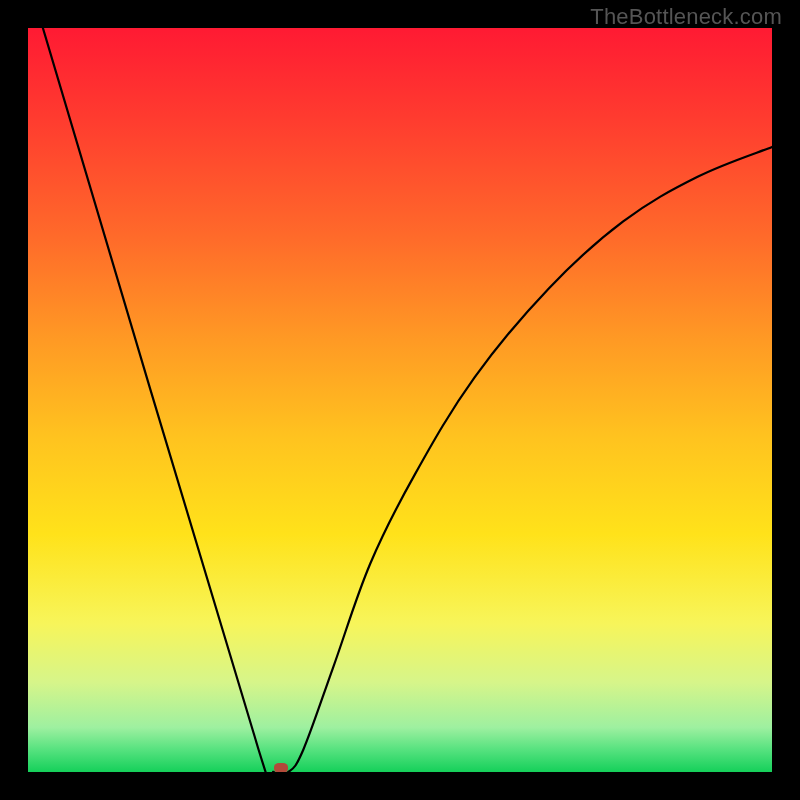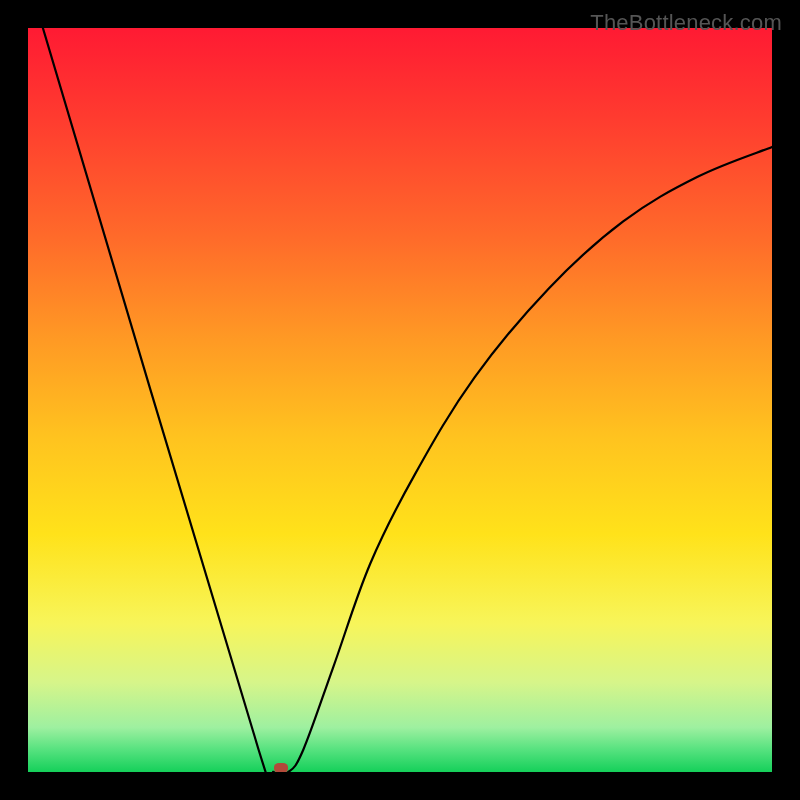--- a/index.html
+++ b/index.html
@@ -12,21 +12,21 @@
     overflow: hidden;
   }
   .frame {
     position: relative;
     width: 800px;
     height: 800px;
     background: #000;
   }
   .watermark {
     position: absolute;
-    top: 10px;
+    top: 4px;
     right: 18px;
     color: #555;
     font-size: 22px;
     font-family: Arial, sans-serif;
     letter-spacing: 0.2px;
     z-index: 10;
     user-select: none;
   }
   .plot-area {
     position: absolute;

